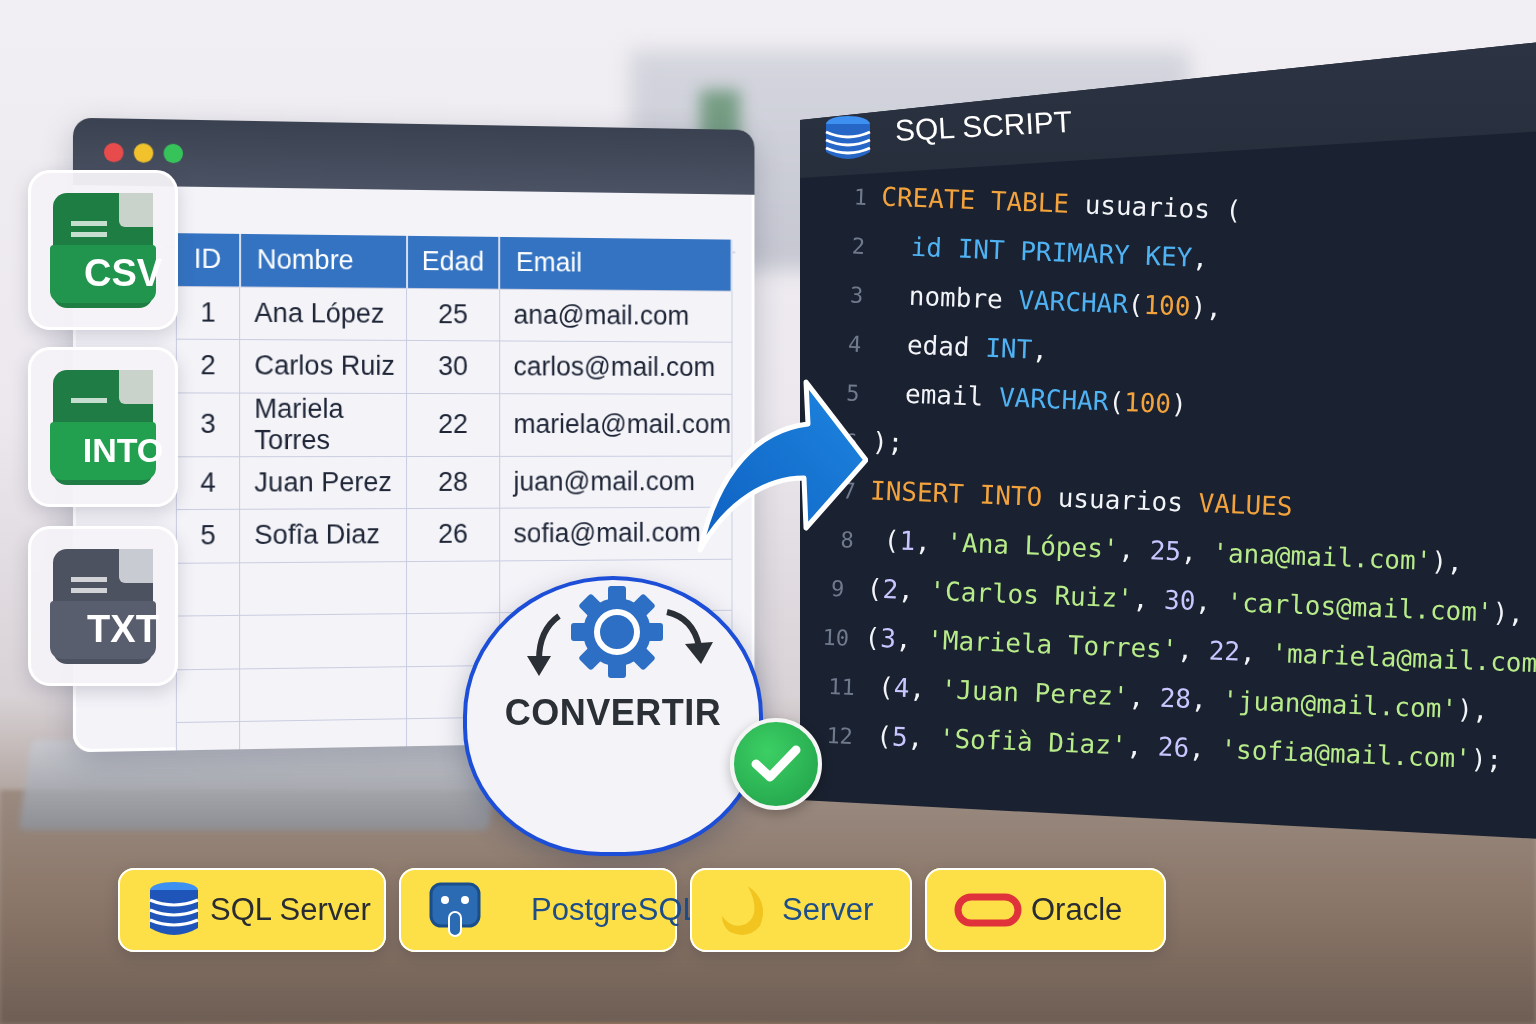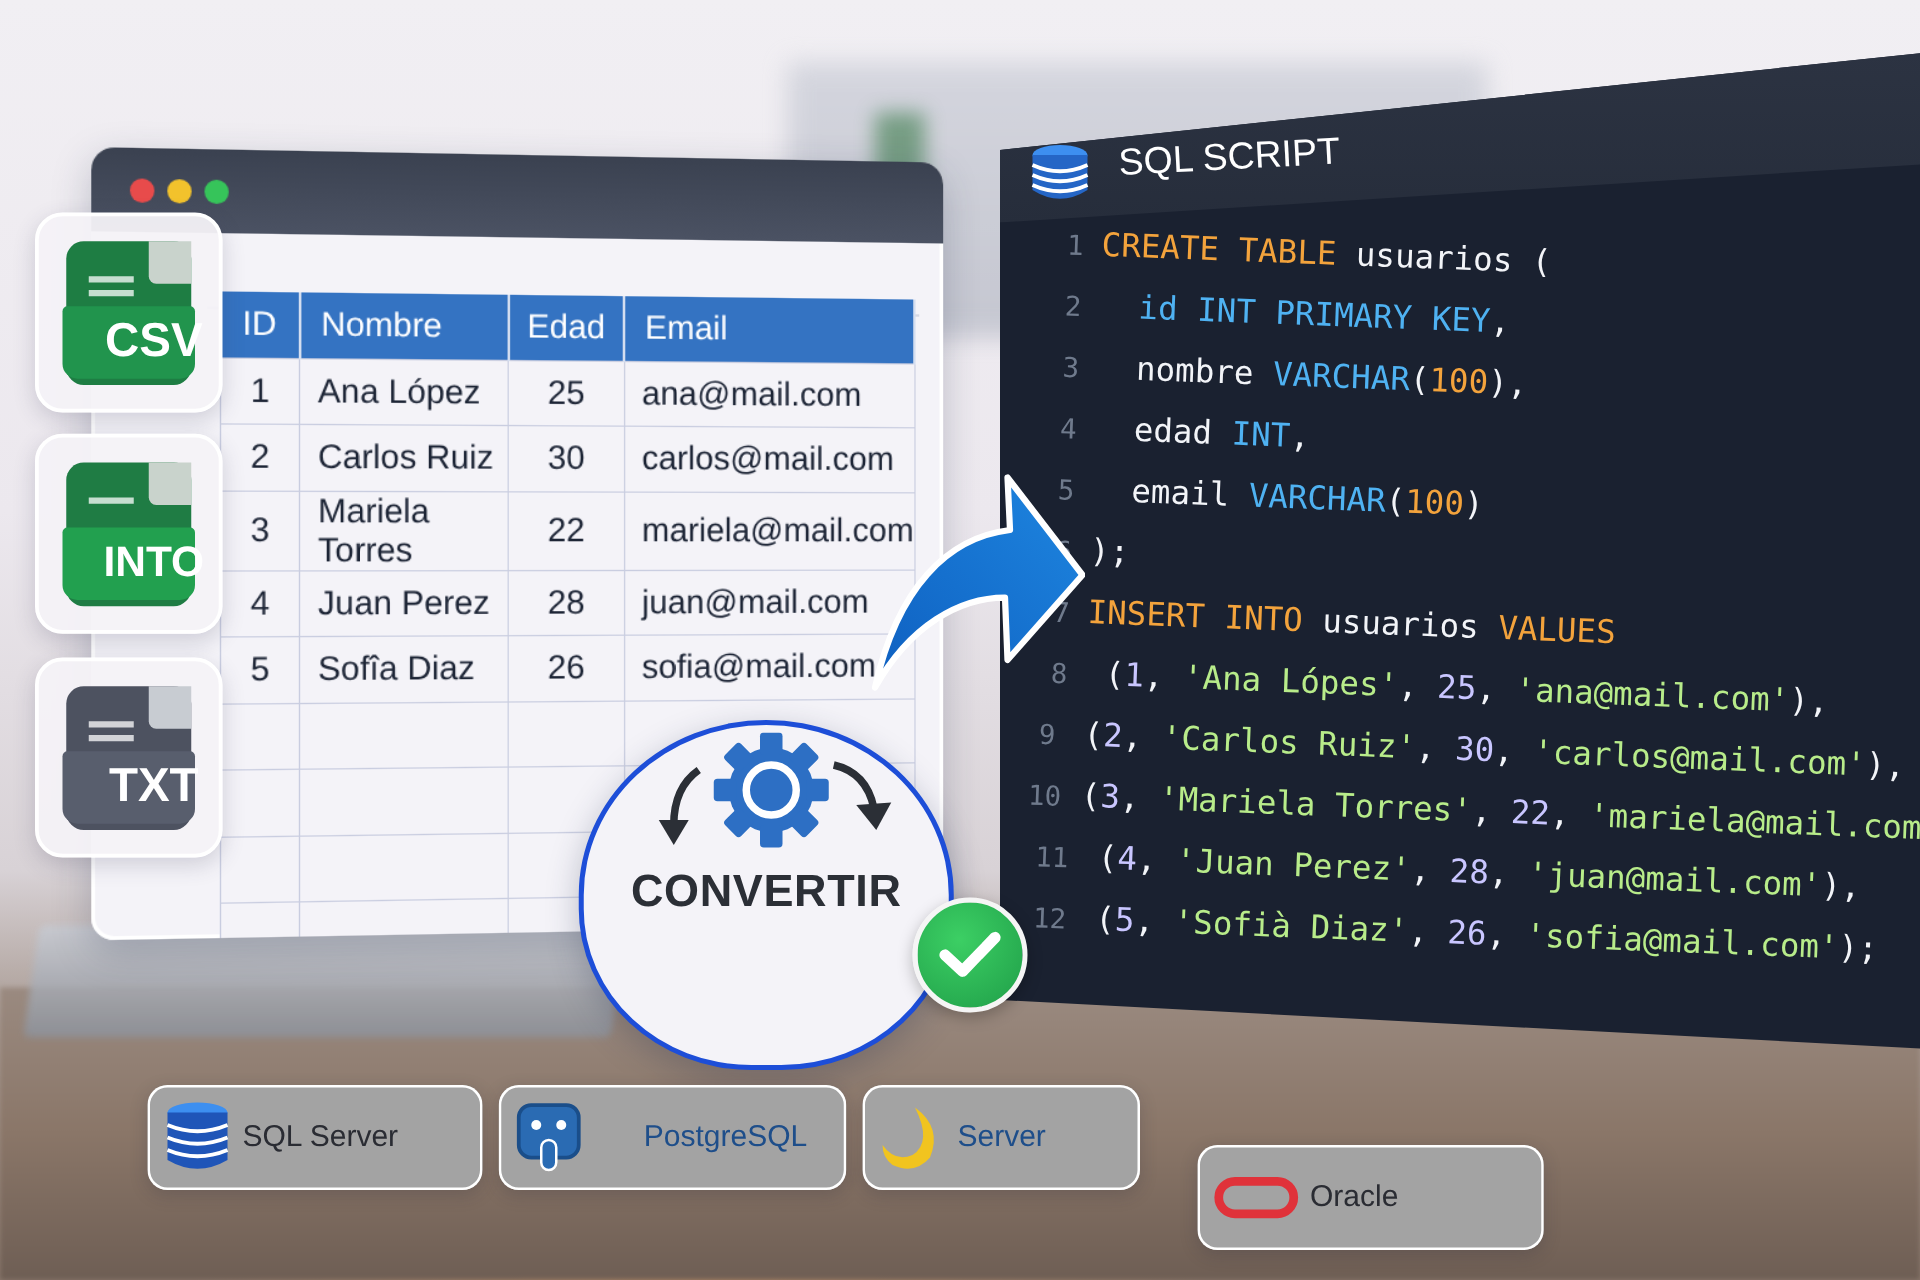--- a/index.html
+++ b/index.html
@@ -145,29 +145,29 @@
   .check-badge {
     position: absolute; left: 730px; top: 718px; width: 92px; height: 92px;
     border-radius: 50%; background: radial-gradient(circle at 40% 35%, #3ccf64, #1f9e48);
     border: 4px solid #f5f5f5; box-shadow: 0 4px 12px rgba(0,0,0,0.25);
     display: flex; align-items: center; justify-content: center;
   }
 
   
   .db-chip {
     position: absolute; top: 868px; height: 84px;
-    background: #a3a3a3; border-radius: 16px;
+    background: #fde047; border-radius: 16px;
     box-shadow: 0 4px 14px rgba(40,40,60,0.22), inset 0 0 0 2px #ffffff;
-    display: flex; align-items: center; padding-left: 12px; gap: 8px;
-    font-size: 24px;
+    display: flex; align-items: center; padding-left: 28px; gap: 8px;
+    font-size: 31px;
   }
   .chip-ss { left: 118px; width: 268px; color: #2a2c33; }
   .chip-pg { left: 399px; width: 278px; color: #1e4e8a; gap: 48px; }
   .chip-my { left: 690px; width: 222px; color: #1e4e8a; }
-  .chip-or { left: 958px; width: 277px; color: #2a2c33; margin-top: 48px; }
+  .chip-or { left: 925px; width: 241px; color: #2a2c33; }
   .chip-icon { width: 56px; height: 60px; flex-shrink: 0; }
 </style>
 </head>
 <body>
 
 <div class="bg-window"></div>
 <div class="bg-plant"></div>
 <div class="bg-desk"></div>
 <div class="bg-laptop"></div>
 

